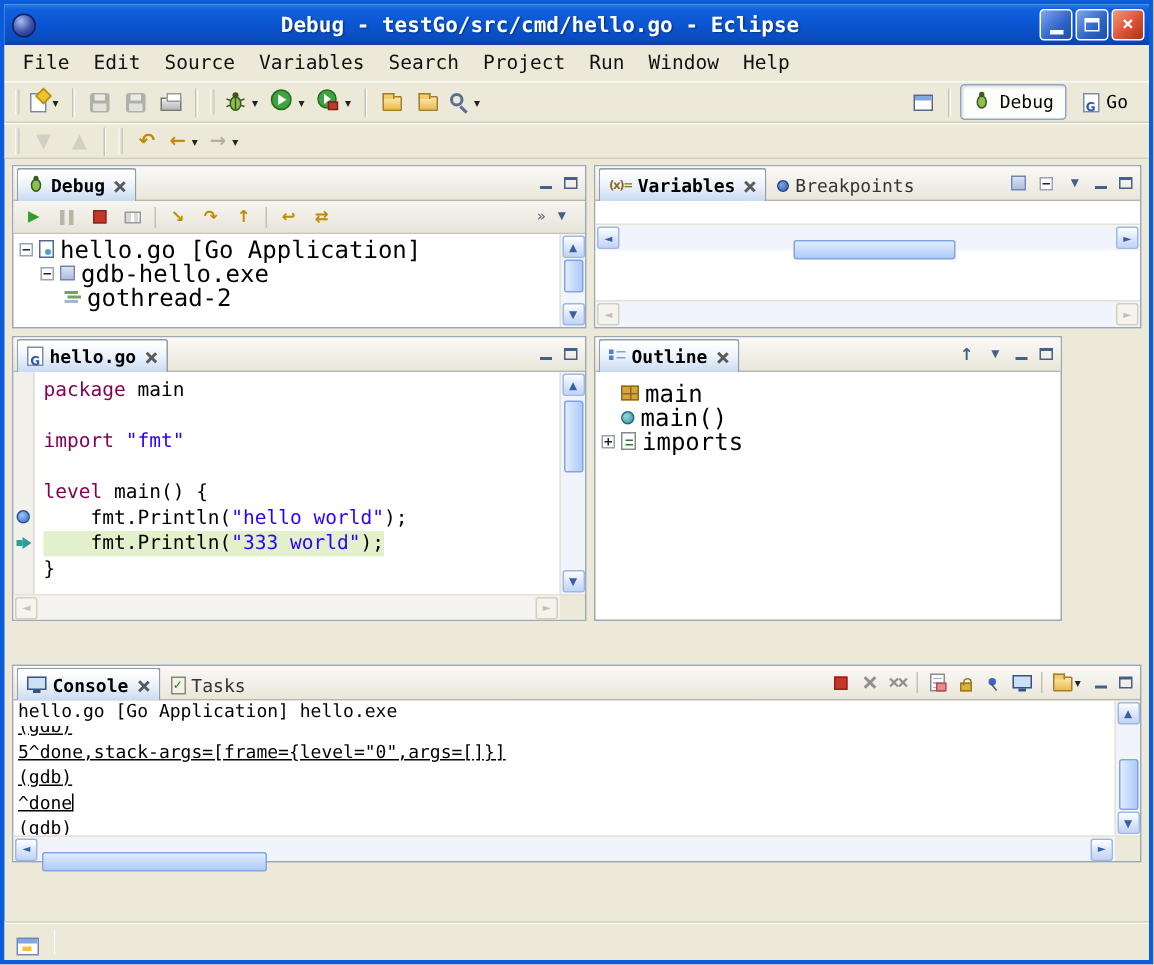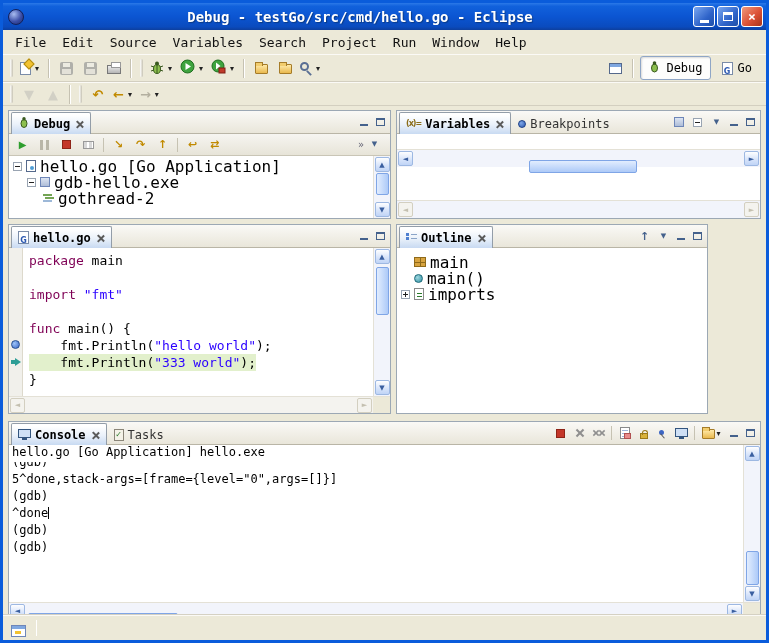--- a/index.html
+++ b/index.html
@@ -167,21 +167,21 @@
   .kw { color:#7F0055; font-weight:normal; }
   .str { color:#2A00FF; }
   .hlwrap { background:#E2F0CC; display:inline-block; }
   .ed-bottom { flex:0 0 17px; display:flex; }
 
   
   .con-body { flex:1; display:flex; overflow:hidden; }
   .con-main { flex:1; display:flex; flex-direction:column; overflow:hidden; background:#fff; }
   .proc-label { flex:0 0 17px; font-size:12px; padding-left:3px; white-space:nowrap; }
   .con-text { flex:1; overflow:hidden; }
-  .con-lines { margin-top:-8px; font-size:12px; line-height:17px; padding-left:3px; }
+  .con-lines { margin-top:-8px; font-size:12px; line-height:17px; padding-left:3px;text-decoration:underline; }
   .con-line { white-space:pre; height:17px; }
   .caret { display:inline-block; width:1px; height:12px; background:#000; vertical-align:-2px; }
   .con-bottom { flex:0 0 17px; display:flex; }
 
   
   .statusbar { position:absolute; left:0; top:611px; width:763px; height:26px; background:#ECE9D8;
     border-top:1px solid #D5D1C3; box-shadow:inset 0 1px 0 #FBFAF6; display:flex; align-items:flex-end; padding:0 5px 3px 8px; }
   .groove { width:1px; height:16px; background:#C6C2B2; border-right:1px solid #FFF; margin:0 6px 1px 10px; align-self:flex-end; }
 </style>
 </head>
@@ -460,21 +460,21 @@
     <div class="ed-body">
       <div class="ruler">
         <span class="mk-bp"></span>
         <span class="mk-ip"></span>
       </div>
       <div class="codearea">
         <div class="cl"><span class="kw">package</span><span> main</span></div>
         <div class="cl"></div>
         <div class="cl"><span class="kw">import</span><span class="str"> "fmt"</span></div>
         <div class="cl"></div>
-        <div class="cl"><span class="kw">func</span><span> main() {</span></div>
+        <div class="cl"><span class="kw">level</span><span> main() {</span></div>
         <div class="cl"><span>    fmt.Println(</span><span class="str">"hello world"</span><span>);</span></div>
         <div class="cl"><span class="hlwrap"><span>    fmt.Println(</span><span class="str">"333 world"</span><span>);</span></span></div>
         <div class="cl"><span>}</span></div>
       </div>
       <div class="sbv">
         <span class="sbtn">▲</span>
         <div class="strack">
             <span class="sthv" style="top:2px; height:48px;"></span>
           </div>
         <span class="sbtn">▼</span>
@@ -522,21 +522,21 @@
         <span>main()</span>
       </div>
       <div class="trow">
         <span class="exp plus"></span>
         <span class="ic ic-imp"></span>
         <span>imports</span>
       </div>
     </div>
   </div>
 
-  <div class="view" style="left:5px; top:418px; width:753px; height:199px;">
+  <div class="view" style="left:5px; top:440px; width:753px; height:132px;">
     <div class="tabrow">
       <span class="tab sel">
         <span class="ic ic-monitor"></span>
         <span>Console</span>
         <span class="tabx"></span>
       </span>
       <span class="tab">
         <span class="ic ic-task">
             <i>✓</i>
           </span>

